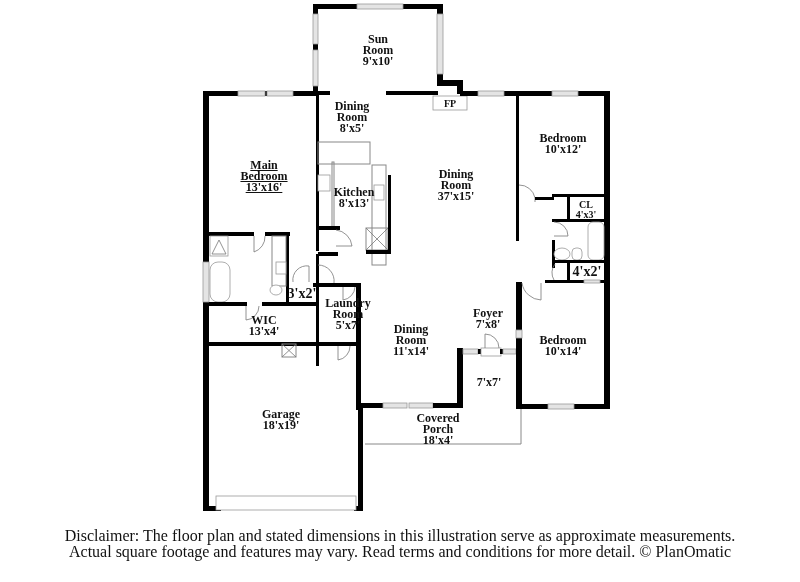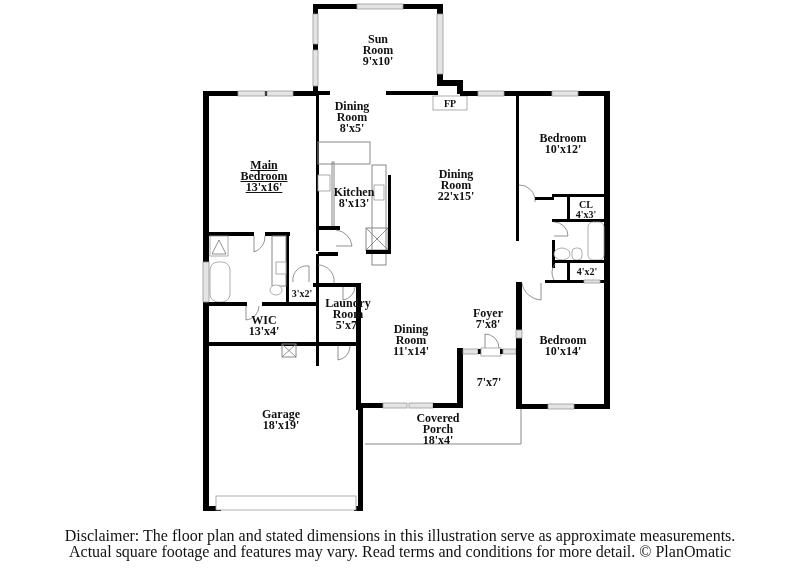--- a/index.html
+++ b/index.html
@@ -143,34 +143,34 @@
   <span>Bedroom</span>
   <span>13'x16'</span>
 </div>
 <div class="lbl" style="left:354px; top:187px;">
   <span>Kitchen</span>
   <span>8'x13'</span>
 </div>
 <div class="lbl" style="left:456px; top:169px;">
   <span>Dining</span>
   <span>Room</span>
-  <span>22'x15'</span>
+  <span>37'x15'</span>
 </div>
 <div class="lbl" style="left:563px; top:133px;">
   <span>Bedroom</span>
   <span>10'x12'</span>
 </div>
 <div class="lbl" style="left:586px; top:200px; font-size:10px; line-height:10px;">
   <span>CL</span>
   <span>4'x3'</span>
 </div>
-<div class="lbl" style="left:587px; top:266px; font-size:10px;">
+<div class="lbl" style="left:587px; top:266px; font-size:14px;">
   <span>4'x2'</span>
 </div>
-<div class="lbl" style="left:302px; top:288px; font-size:10px;">
+<div class="lbl" style="left:302px; top:288px; font-size:14px;">
   <span>3'x2'</span>
 </div>
 <div class="lbl" style="left:264px; top:315px;">
   <span>WIC</span>
   <span>13'x4'</span>
 </div>
 <div class="lbl" style="left:337px; top:298px;margin-left:11px;">
   <span>Laundry</span>
   <span>Room</span>
   <span>5'x7'</span>

